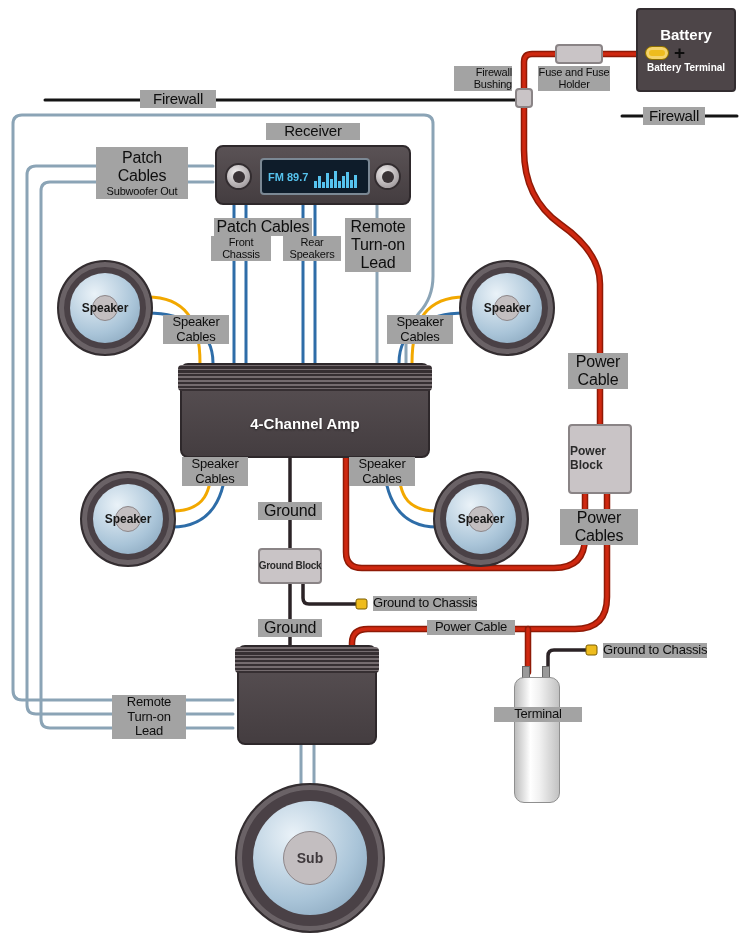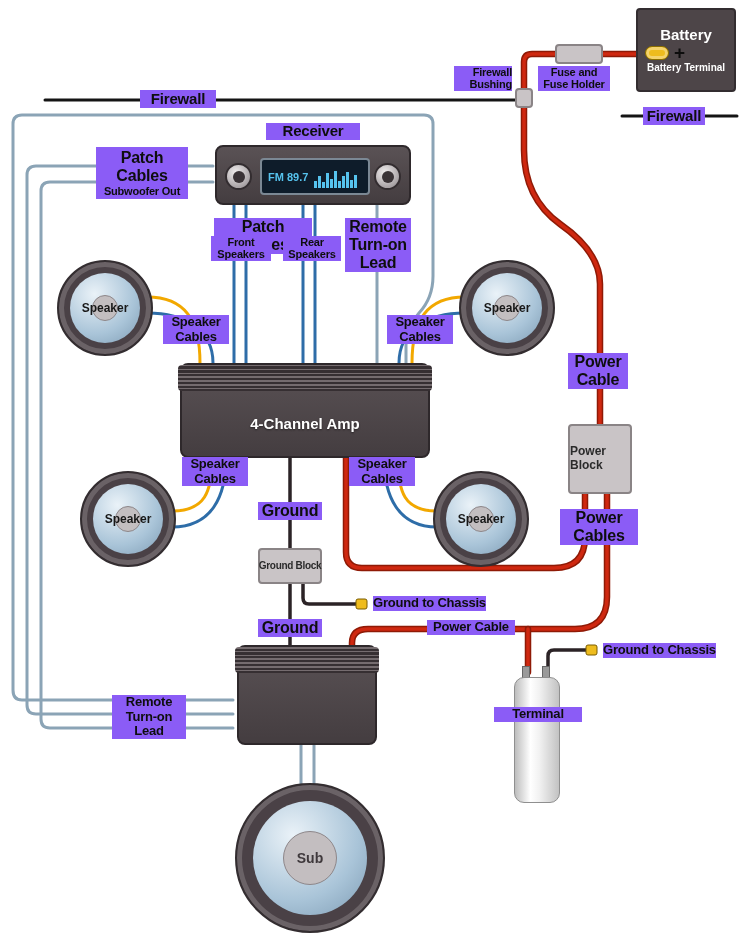--- a/index.html
+++ b/index.html
@@ -17,21 +17,21 @@
   .w-steel{ stroke:var(--wire-steel); stroke-width:3; }
   .w-blue{ stroke:var(--wire-blue); stroke-width:3; }
   .w-orange{ stroke:var(--wire-orange); stroke-width:3; }
   .w-ground{ stroke:var(--wire-ground); stroke-width:3.5; }
   .w-fire{ stroke:var(--firewall-line); stroke-width:3; }
   .w-redout{ stroke:var(--wire-red-dark); stroke-width:6.5; }
   .w-red{ stroke:var(--wire-red); stroke-width:3.5; }
   .tip{ fill:var(--terminal-yellow); stroke:#7a5c00; stroke-width:1; }
 
   .comp{ position:absolute; z-index:2; }
-  .lbl{ position:absolute; z-index:3; font-weight:700; color:#0e0e0e; background:#8b5cf6;
+  .lbl{ position:absolute; z-index:3; font-weight:400; color:#0e0e0e; background:#a3a3a3;
         text-align:center; line-height:1.12; letter-spacing:-0.2px; }
   .f15{ font-size:15px; } .f14{ font-size:16px; } .f13{ font-size:13px; } .f11{ font-size:11px; }
   .nowrap{ white-space:nowrap; } .left{ text-align:left; } .right{ text-align:right; }
 
   
   .gray-block{ background:var(--block-gray); border:2px solid #8a8486; border-radius:4px;
                display:flex; align-items:center; justify-content:center;
                font-weight:700; color:#2b2b2b; text-align:left; line-height:1.15; }
 
   
@@ -252,21 +252,21 @@
   <div class="lbl f11" style="left:538px;top:66px;width:72px;">Fuse and Fuse Holder</div>
 
   <div class="lbl f15" style="left:266px;top:123px;width:94px;">Receiver</div>
 
   <div class="lbl" style="left:96px;top:147px;width:92px;padding:2px 0;">
     <div class="f14">Patch Cables</div>
     <div class="f11">Subwoofer Out</div>
   </div>
 
   <div class="lbl f14" style="left:214px;top:218px;width:98px;">Patch Cables</div>
-  <div class="lbl f11" style="left:211px;top:236px;width:60px;">Front Speakers</div>
+  <div class="lbl f11" style="left:211px;top:236px;width:60px;">Front Chassis</div>
   <div class="lbl f11" style="left:283px;top:236px;width:58px;">Rear Speakers</div>
   <div class="lbl f14" style="left:345px;top:218px;width:66px;">Remote Turn-on Lead</div>
 
   <div class="lbl f13" style="left:163px;top:315px;width:66px;">Speaker Cables</div>
   <div class="lbl f13" style="left:387px;top:315px;width:66px;">Speaker Cables</div>
   <div class="lbl f13" style="left:182px;top:457px;width:66px;">Speaker Cables</div>
   <div class="lbl f13" style="left:349px;top:457px;width:66px;">Speaker Cables</div>
 
   <div class="lbl f14" style="left:568px;top:353px;width:60px;">Power Cable</div>
   <div class="lbl f14" style="left:560px;top:509px;width:78px;">Power Cables</div>

